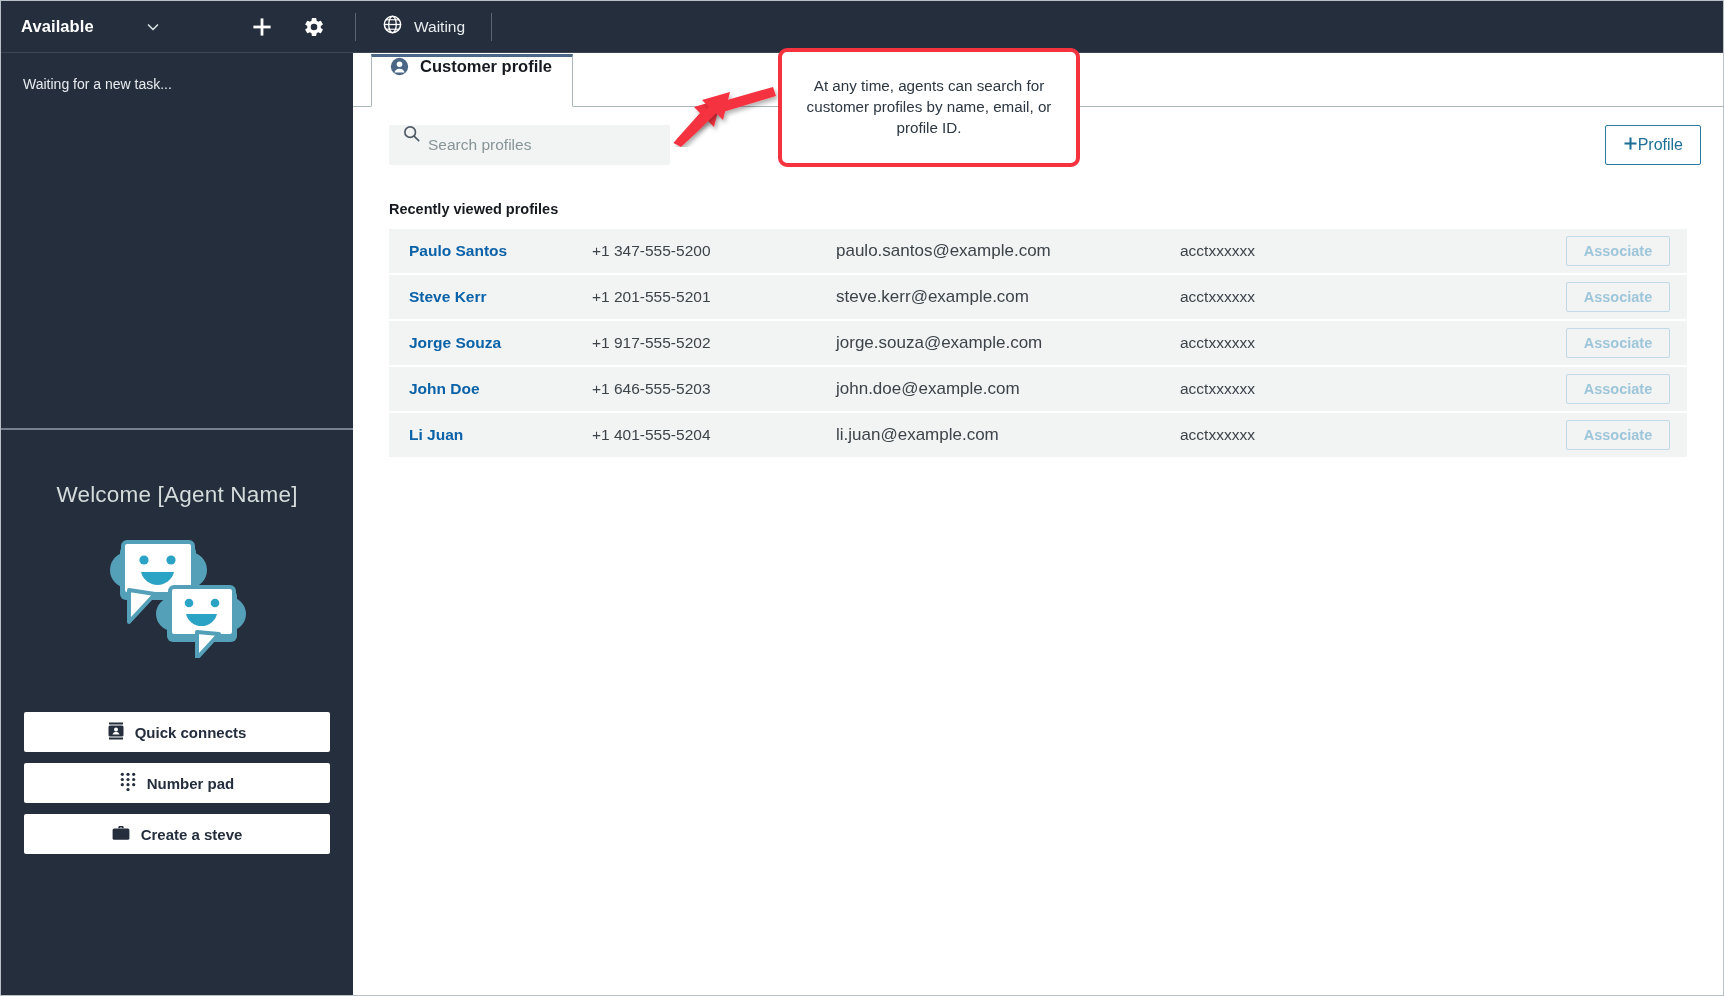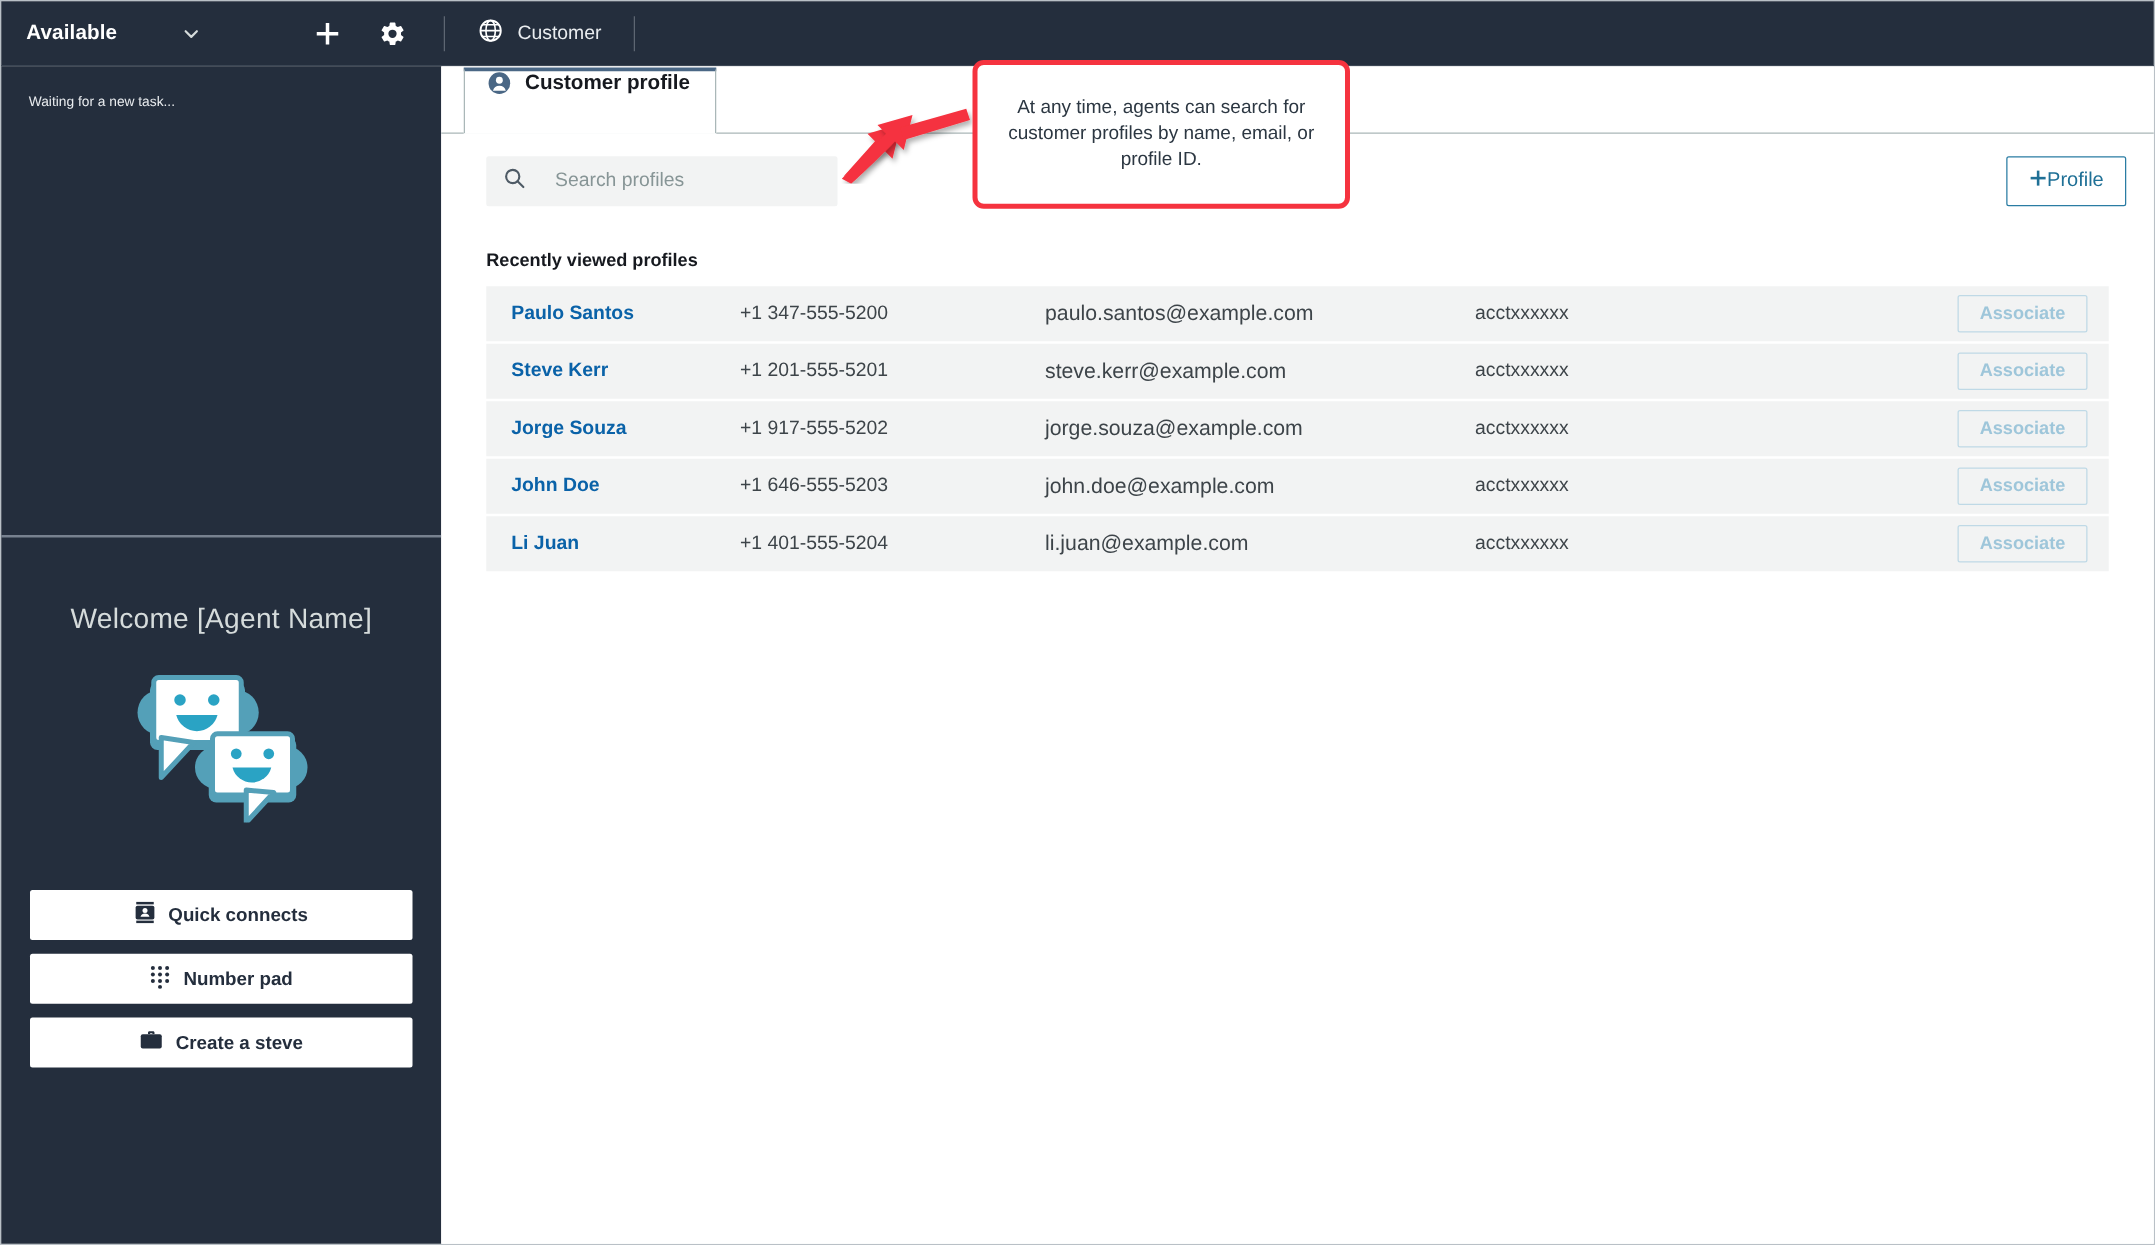--- a/index.html
+++ b/index.html
@@ -99,21 +99,21 @@
     display: flex;
     flex-direction: column;
   }
   .sidebar-top {
     height: 377px;
     padding: 23px 22px 0 22px;
     border-bottom: 2px solid #77818f;
   }
   .waiting-text {
     color: #e9ecef;
-    font-size: 11px;
+    font-size: 14px;
   }
   .sidebar-bottom {
     flex: 1;
     display: flex;
     flex-direction: column;
     align-items: center;
     padding-top: 52px;
   }
   .welcome {
     color: #d5dbdb;
@@ -198,23 +198,22 @@
     align-items: center;
     padding: 18px 22px 0 36px;
   }
   .search-box {
     position: relative;
     width: 281px;
     height: 40px;
     background: #f2f3f3;
     border-radius: 2px;
     display: flex;
-    align-items: center;
     padding-left: 14px;
-    gap: 24px;
+    gap: 8px;
     cursor: text;
   }
   .search-input {
     border: none;
     outline: none;
     background: transparent;
     font-family: "Liberation Sans", sans-serif;
     font-size: 15.5px;
     color: #16191f;
     width: 210px;
@@ -363,21 +362,21 @@
     <div class="lang">
       <span>
         <svg width="21" height="21" viewBox="0 0 24 24" aria-hidden="true">
           <circle cx="12" cy="12" r="9.3" fill="none" stroke="#ffffff" stroke-width="1.7"></circle>
           <ellipse cx="12" cy="12" rx="4.3" ry="9.3" fill="none" stroke="#ffffff" stroke-width="1.5"></ellipse>
           <line x1="2.8" y1="12" x2="21.2" y2="12" stroke="#ffffff" stroke-width="1.5"></line>
           <line x1="4.3" y1="6.6" x2="19.7" y2="6.6" stroke="#ffffff" stroke-width="1.3"></line>
           <line x1="4.3" y1="17.4" x2="19.7" y2="17.4" stroke="#ffffff" stroke-width="1.3"></line>
         </svg>
       </span>
-      <span class="lang-text">Customer</span>
+      <span class="lang-text">Waiting</span>
     </div>
 
     <div class="lang-divider"></div>
   </div>
 
   <div class="sidebar">
 
     <div class="sidebar-top">
       <div class="waiting-text">Waiting for a new task...</div>
     </div>

